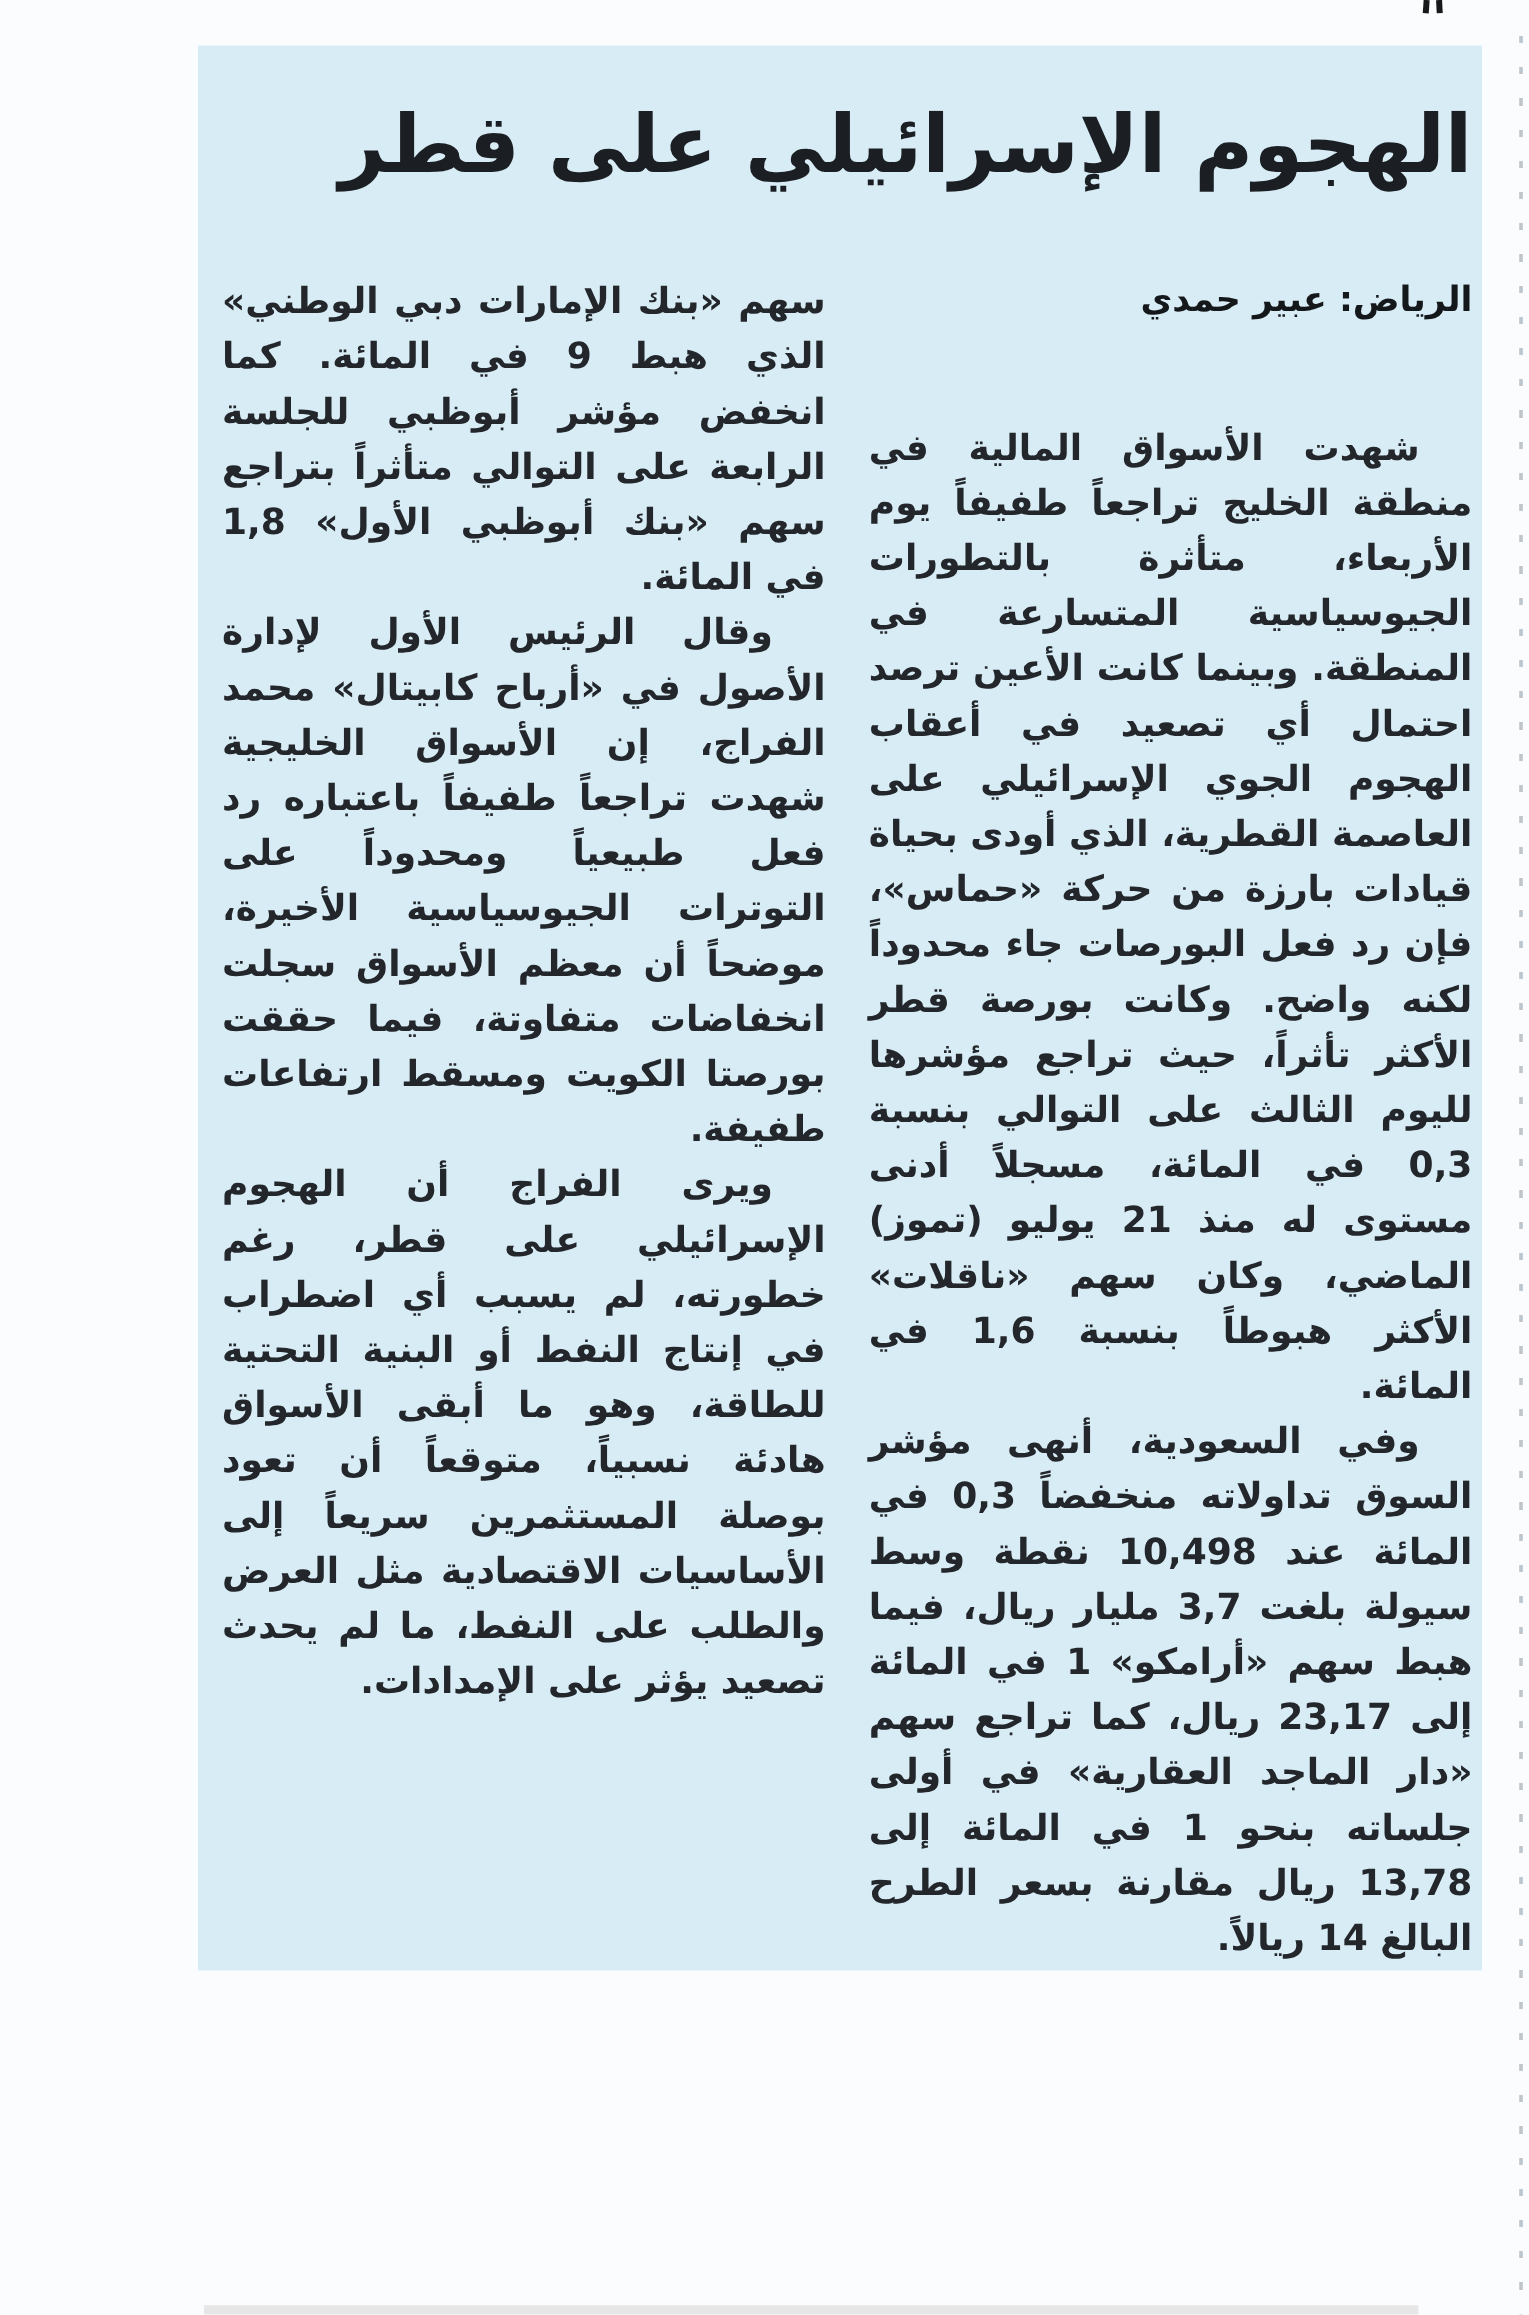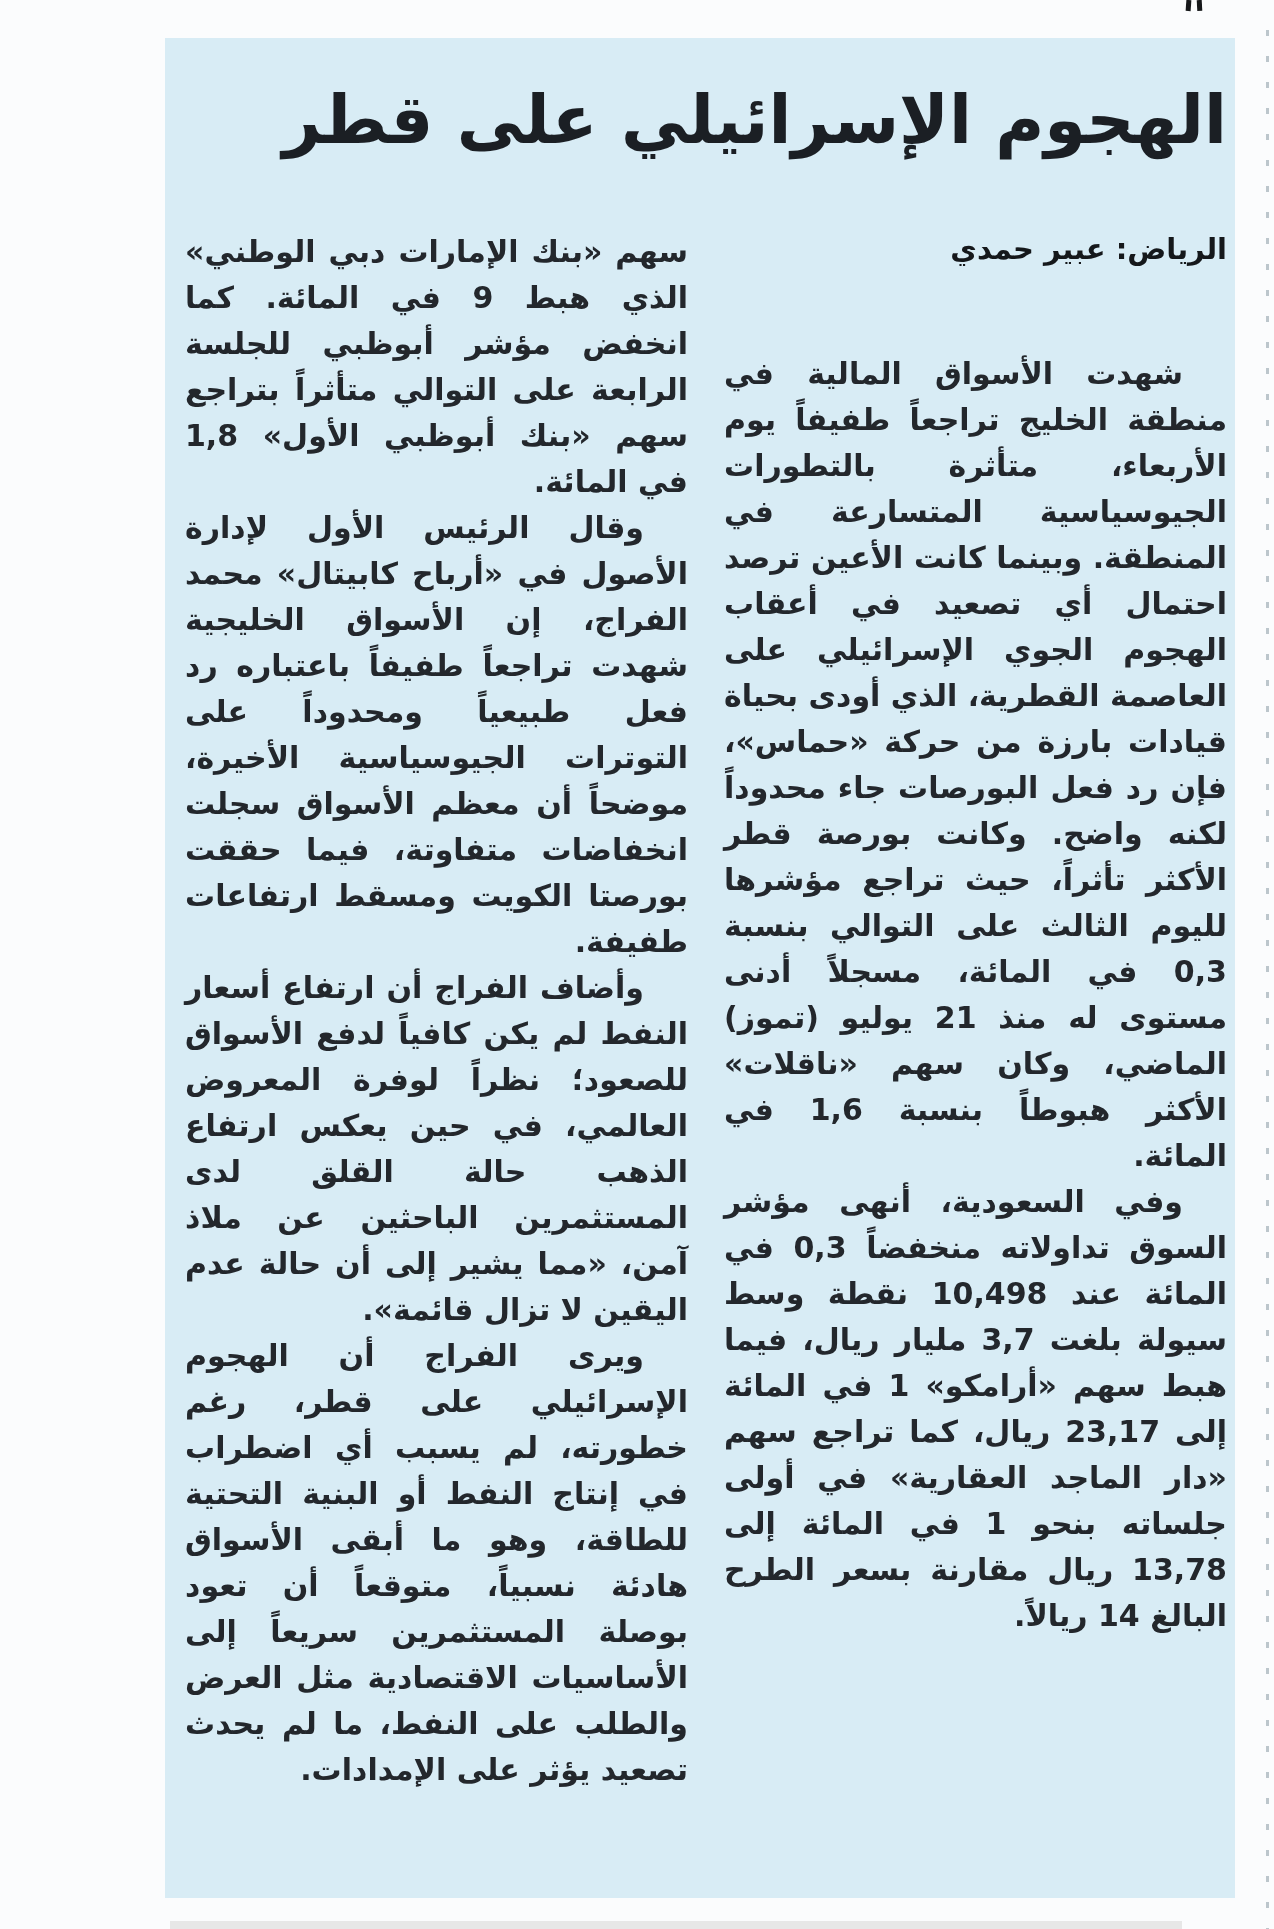--- a/index.html
+++ b/index.html
@@ -17,21 +17,21 @@
     width:3px;
     background:repeating-linear-gradient(to bottom,#bcc6cc 0 6px,transparent 6px 26px);
   }
   
   .frag{position:absolute;top:0;height:11px;width:5px;background:#16181a;}
   .frag.f1{left:1186px;transform:rotate(4deg);}
   .frag.f2{left:1197px;transform:rotate(-3deg);}
   .article-box{
     position:absolute;
     left:165px;top:38px;
-    width:1070px;height:1860px;
+    width:1070px;height:1604px;
     box-sizing:border-box;
     background:#d8ecf5;
     padding:26px 8px 0 20px;
     direction:rtl;
     overflow:hidden;
   }
   .headline{
     margin:6px 0 58px 0;
     text-align:right;
     font-size:67px;
@@ -90,21 +90,20 @@
       <div class="col">
         <div class="byline">الرياض: عبير حمدي</div>
         <p class="ind">شهدت الأسواق المالية في منطقة الخليج تراجعاً طفيفاً يوم الأربعاء، متأثرة بالتطورات الجيوسياسية المتسارعة في المنطقة. وبينما كانت الأعين ترصد احتمال أي تصعيد في أعقاب الهجوم الجوي الإسرائيلي على العاصمة القطرية، الذي أودى بحياة قيادات بارزة من حركة «حماس»، فإن رد فعل البورصات جاء محدوداً لكنه واضح. وكانت بورصة قطر الأكثر تأثراً، حيث تراجع مؤشرها لليوم الثالث على التوالي بنسبة 0,3 في المائة، مسجلاً أدنى مستوى له منذ 21 يوليو (تموز) الماضي، وكان سهم «ناقلات» الأكثر هبوطاً بنسبة 1,6 في المائة.</p>
         <p class="ind">وفي السعودية، أنهى مؤشر السوق تداولاته منخفضاً 0,3 في المائة عند 10,498 نقطة وسط سيولة بلغت 3,7 مليار ريال، فيما هبط سهم «أرامكو» 1 في المائة إلى 23,17 ريال، كما تراجع سهم «دار الماجد العقارية» في أولى جلساته بنحو 1 في المائة إلى 13,78 ريال مقارنة بسعر الطرح البالغ 14 ريالاً.</p>
 
       </div>
 
       <div class="col">
         <p>سهم «بنك الإمارات دبي الوطني» الذي هبط 9 في المائة. كما انخفض مؤشر أبوظبي للجلسة الرابعة على التوالي متأثراً بتراجع سهم «بنك أبوظبي الأول» 1,8 في المائة.</p>
         <p class="ind">وقال الرئيس الأول لإدارة الأصول في «أرباح كابيتال» محمد الفراج، إن الأسواق الخليجية شهدت تراجعاً طفيفاً باعتباره رد فعل طبيعياً ومحدوداً على التوترات الجيوسياسية الأخيرة، موضحاً أن معظم الأسواق سجلت انخفاضات متفاوتة، فيما حققت بورصتا الكويت ومسقط ارتفاعات طفيفة.</p>
-        <p class="ind">وأضاف الفراج أن ارتفاع أسعار النفط لم يكن كافياً لدفع الأسواق للصعود؛ نظراً لوفرة المعروض العالمي، في حين يعكس ارتفاع الذهب حالة القلق لدى المستثمرين الباحثين عن ملاذ آمن، «مما يشير إلى أن حالة عدم اليقين لا تزال قائمة».</p>
         <p class="ind">ويرى الفراج أن الهجوم الإسرائيلي على قطر، رغم خطورته، لم يسبب أي اضطراب في إنتاج النفط أو البنية التحتية للطاقة، وهو ما أبقى الأسواق هادئة نسبياً، متوقعاً أن تعود بوصلة المستثمرين سريعاً إلى الأساسيات الاقتصادية مثل العرض والطلب على النفط، ما لم يحدث تصعيد يؤثر على الإمدادات.</p>
       </div>
 
     </div>
   </div>
 
   <div class="bottom-strip"></div>
 
 </div>
 

